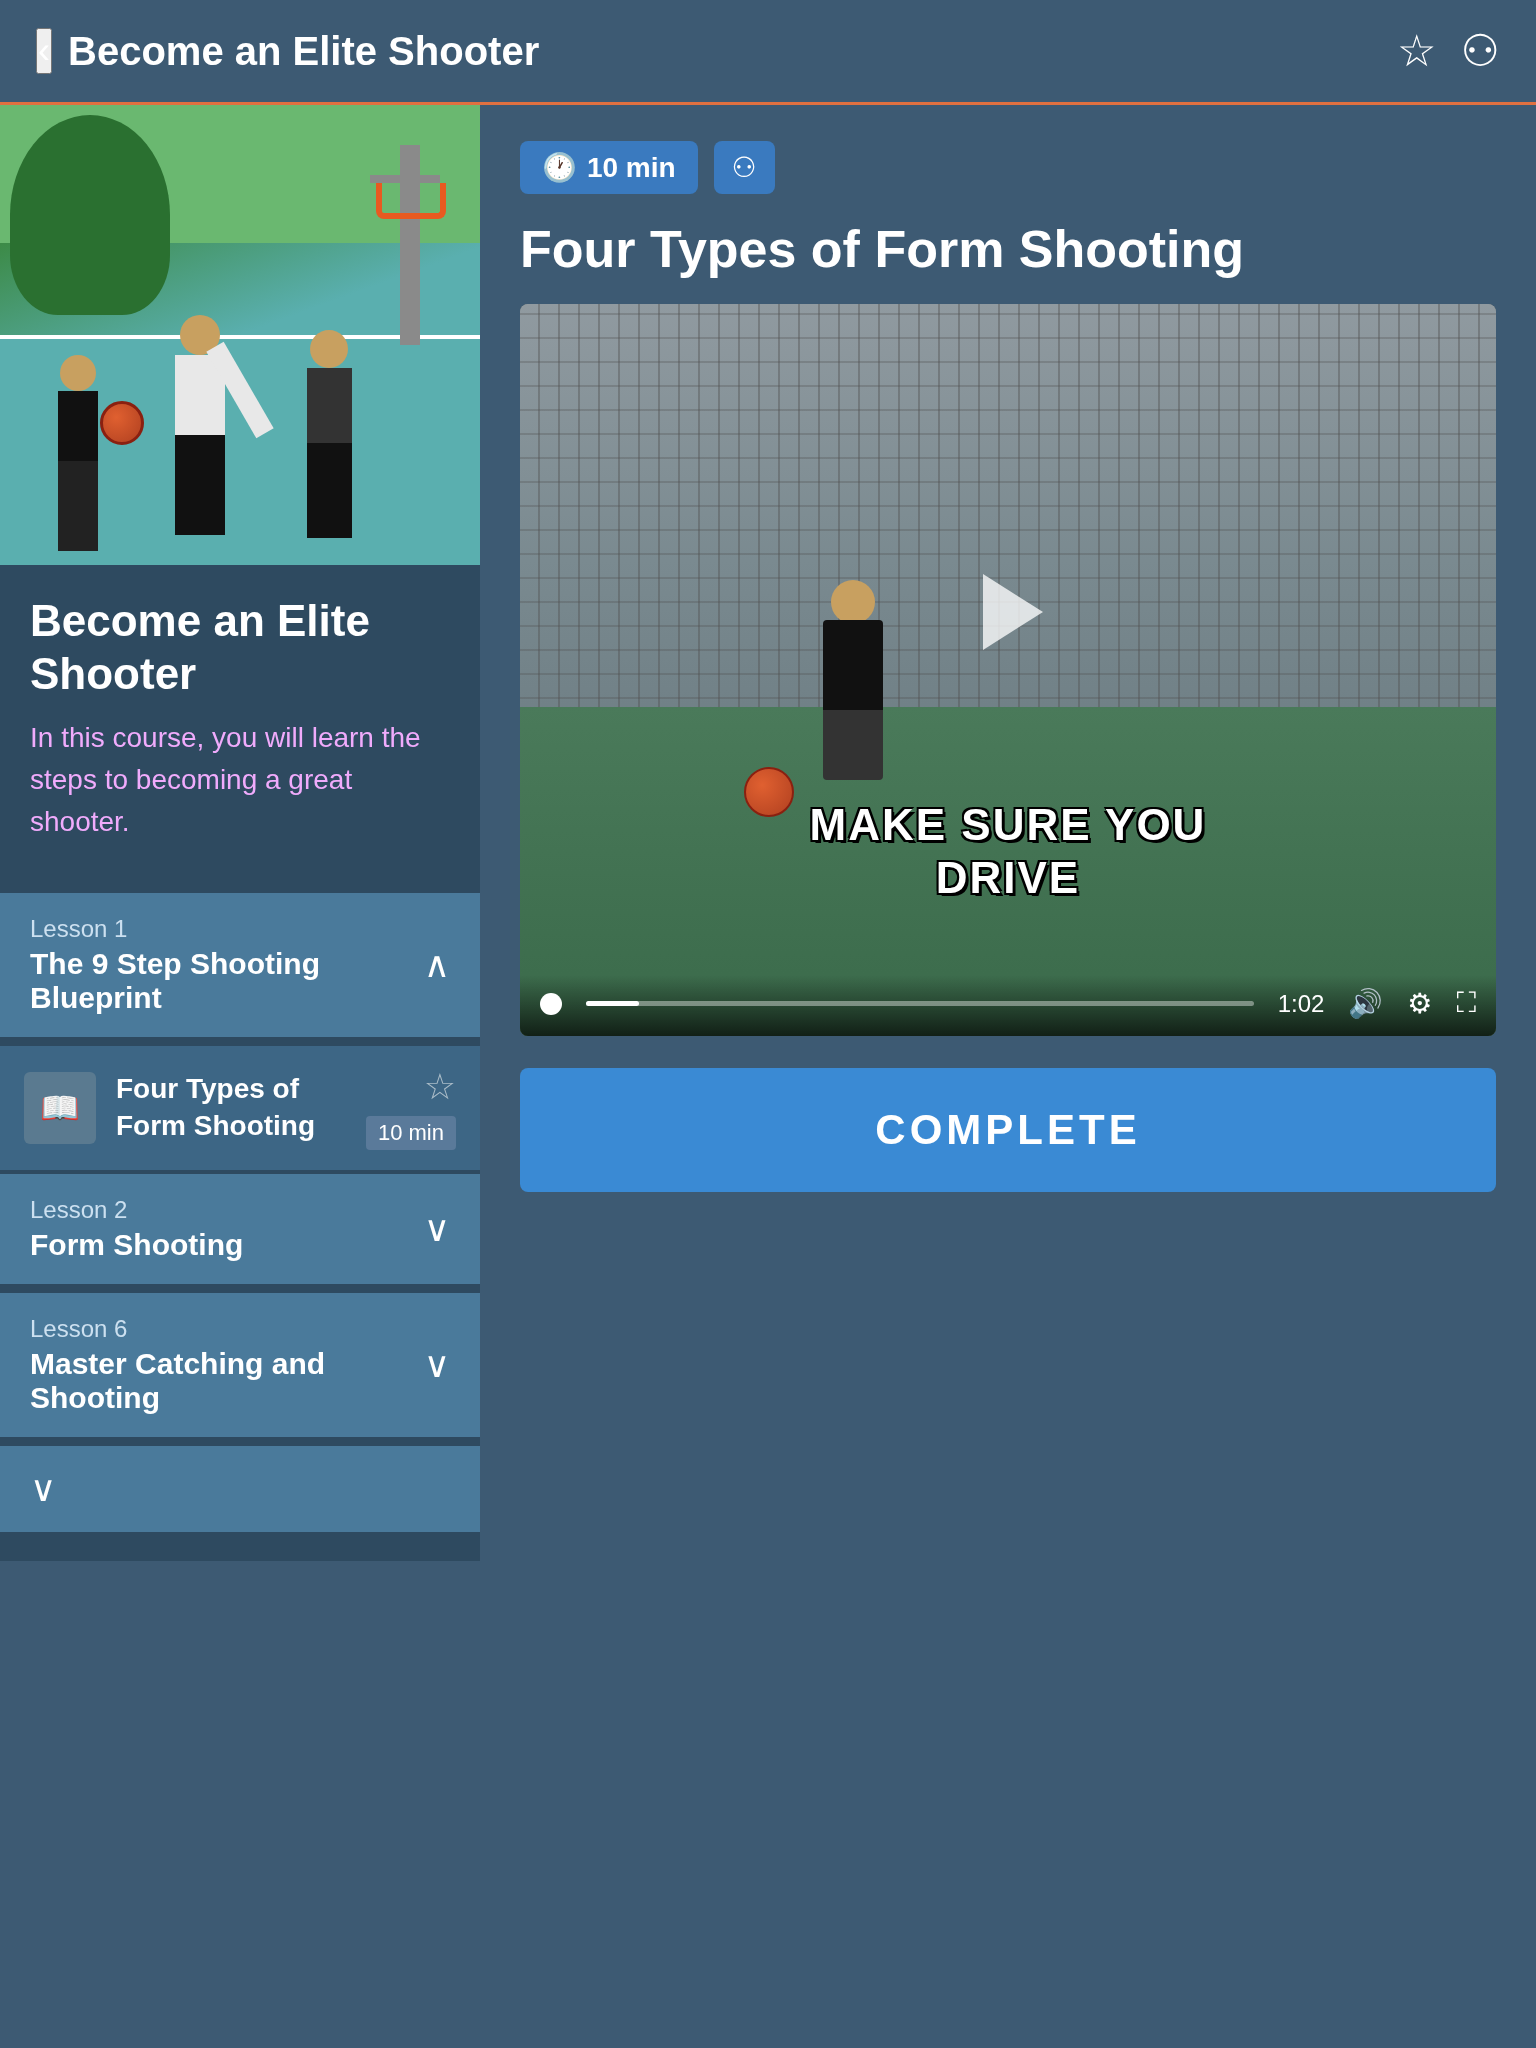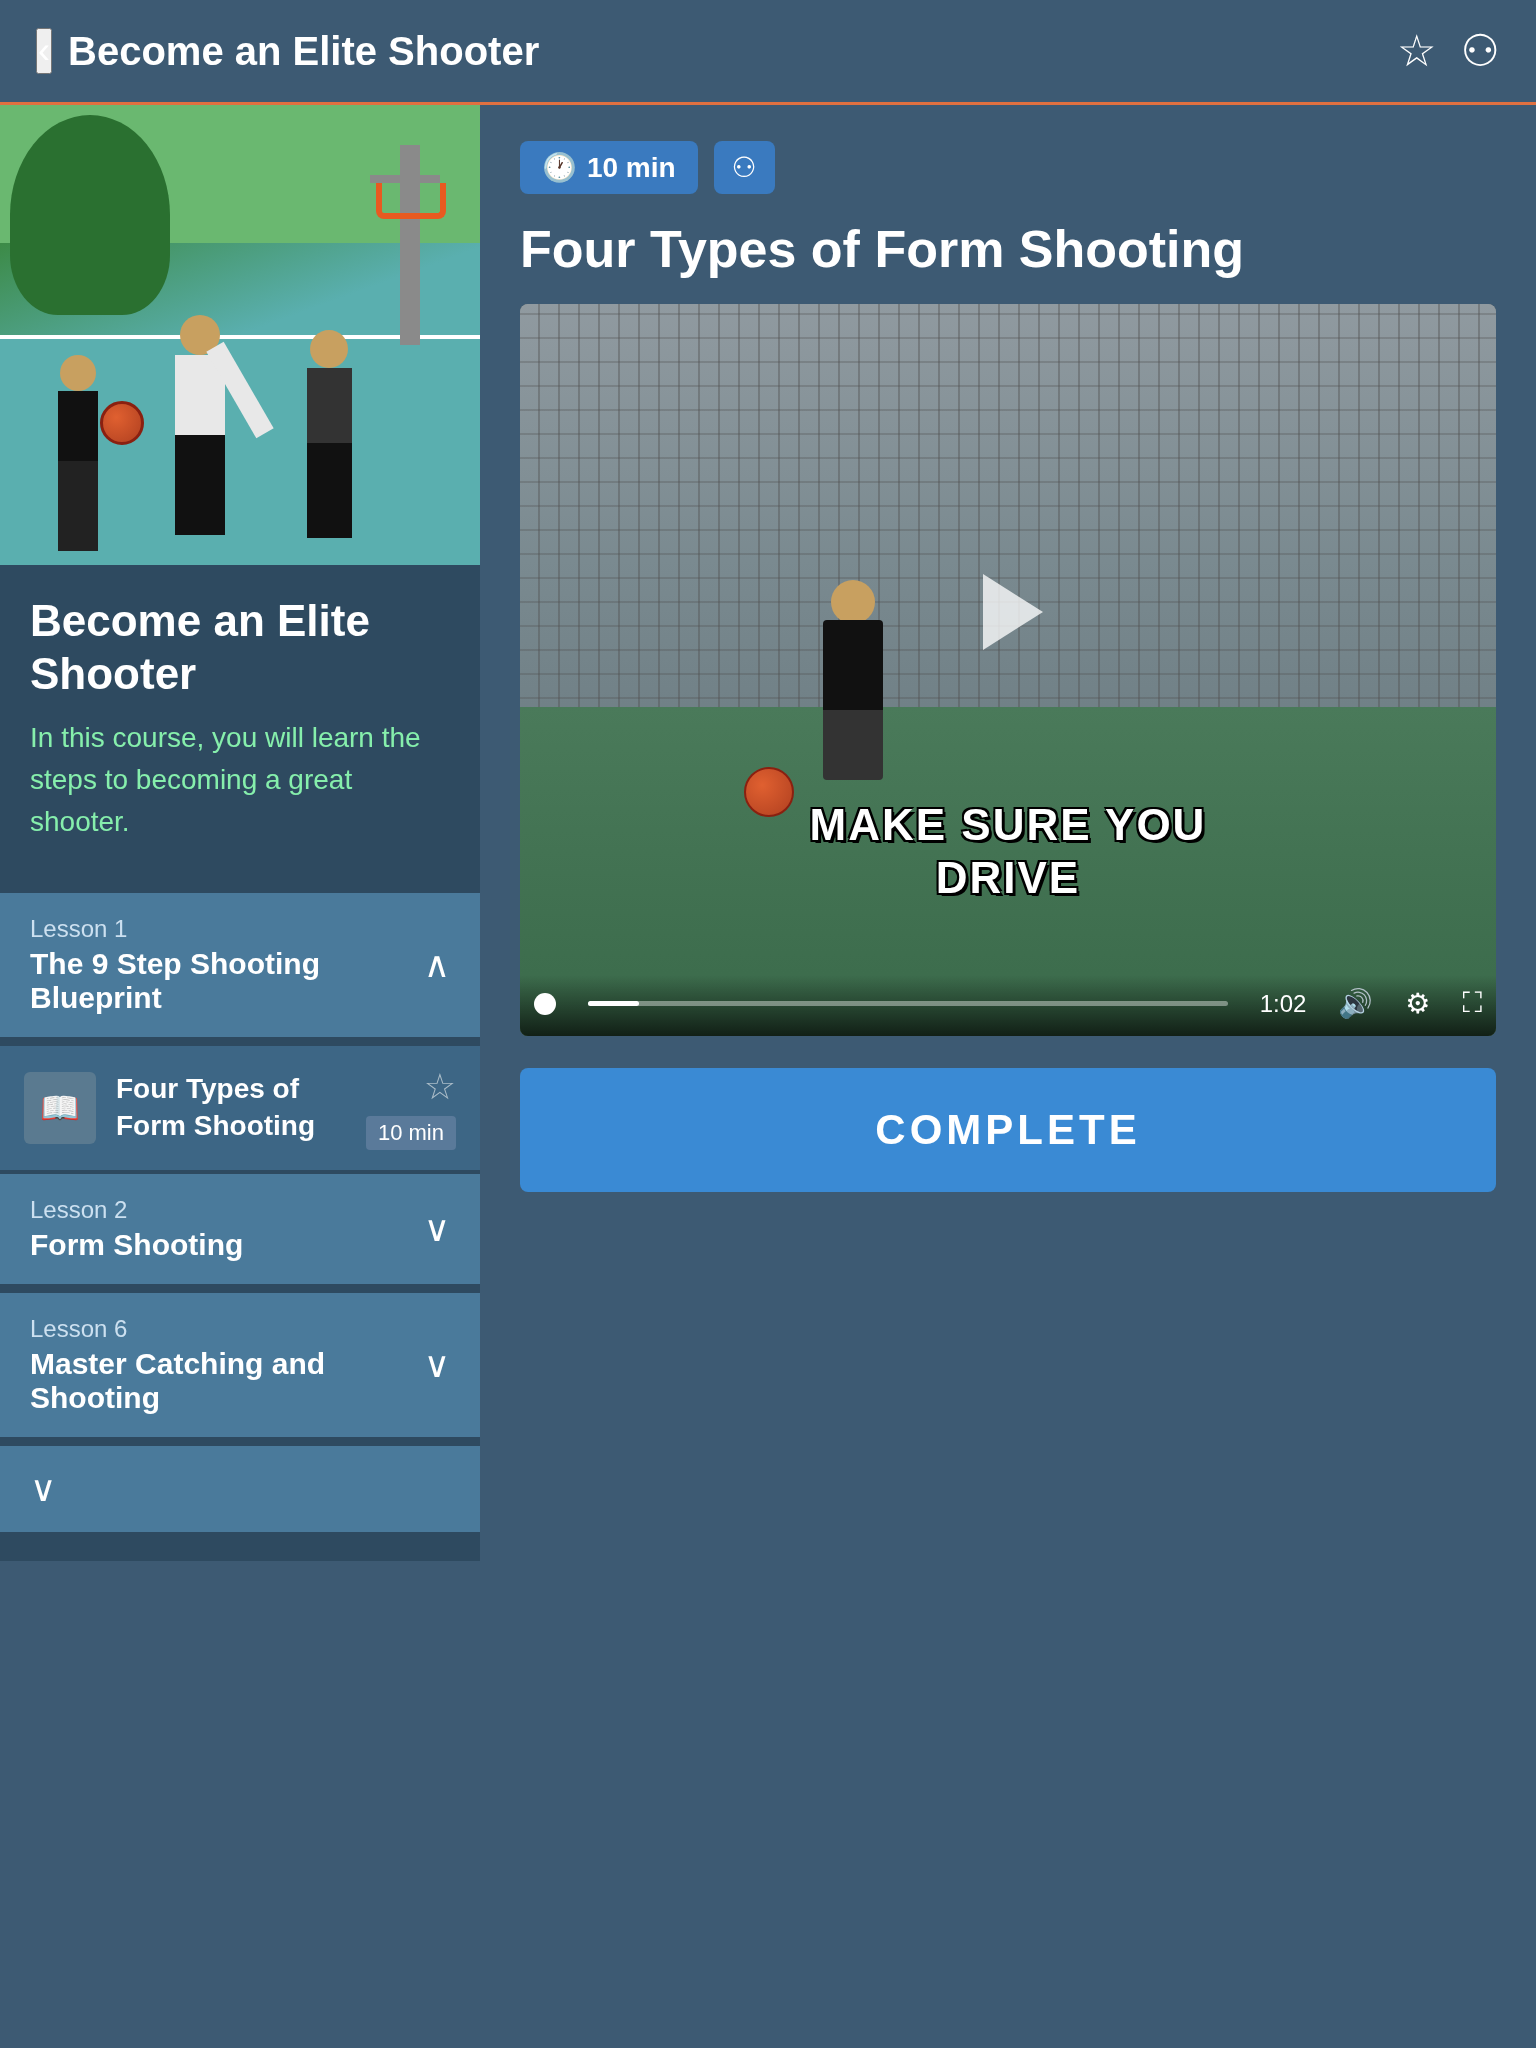--- a/index.html
+++ b/index.html
@@ -67,21 +67,21 @@
     }
     .course-title {
       font-size: 44px;
       font-weight: 700;
       color: #fff;
       margin-bottom: 16px;
       line-height: 1.2;
     }
     .course-desc {
       font-size: 28px;
-      color: #86efac;
+      color: #f0abfc;
       line-height: 1.5;
       margin-bottom: 30px;
     }
 
     
     .lesson-list {
       padding: 0 0 20px;
     }
     .lesson-header {
       background: #4a7a9b;
@@ -322,24 +322,24 @@
       border-bottom: 38px solid transparent;
       margin-left: 10px;
     }
 
     .video-controls {
       position: absolute;
       bottom: 0;
       left: 0;
       right: 0;
       background: linear-gradient(transparent, rgba(0,0,0,0.7));
-      padding: 12px 14px 16px;
-      display: flex;
-      align-items: center;
-      gap: 32px;
+      padding: 12px 20px 16px;
+      display: flex;
+      align-items: center;
+      gap: 24px;
     }
     .progress-dot {
       width: 22px;
       height: 22px;
       background: #fff;
       border-radius: 50%;
       flex-shrink: 0;
     }
     .progress-bar {
       flex: 1;

